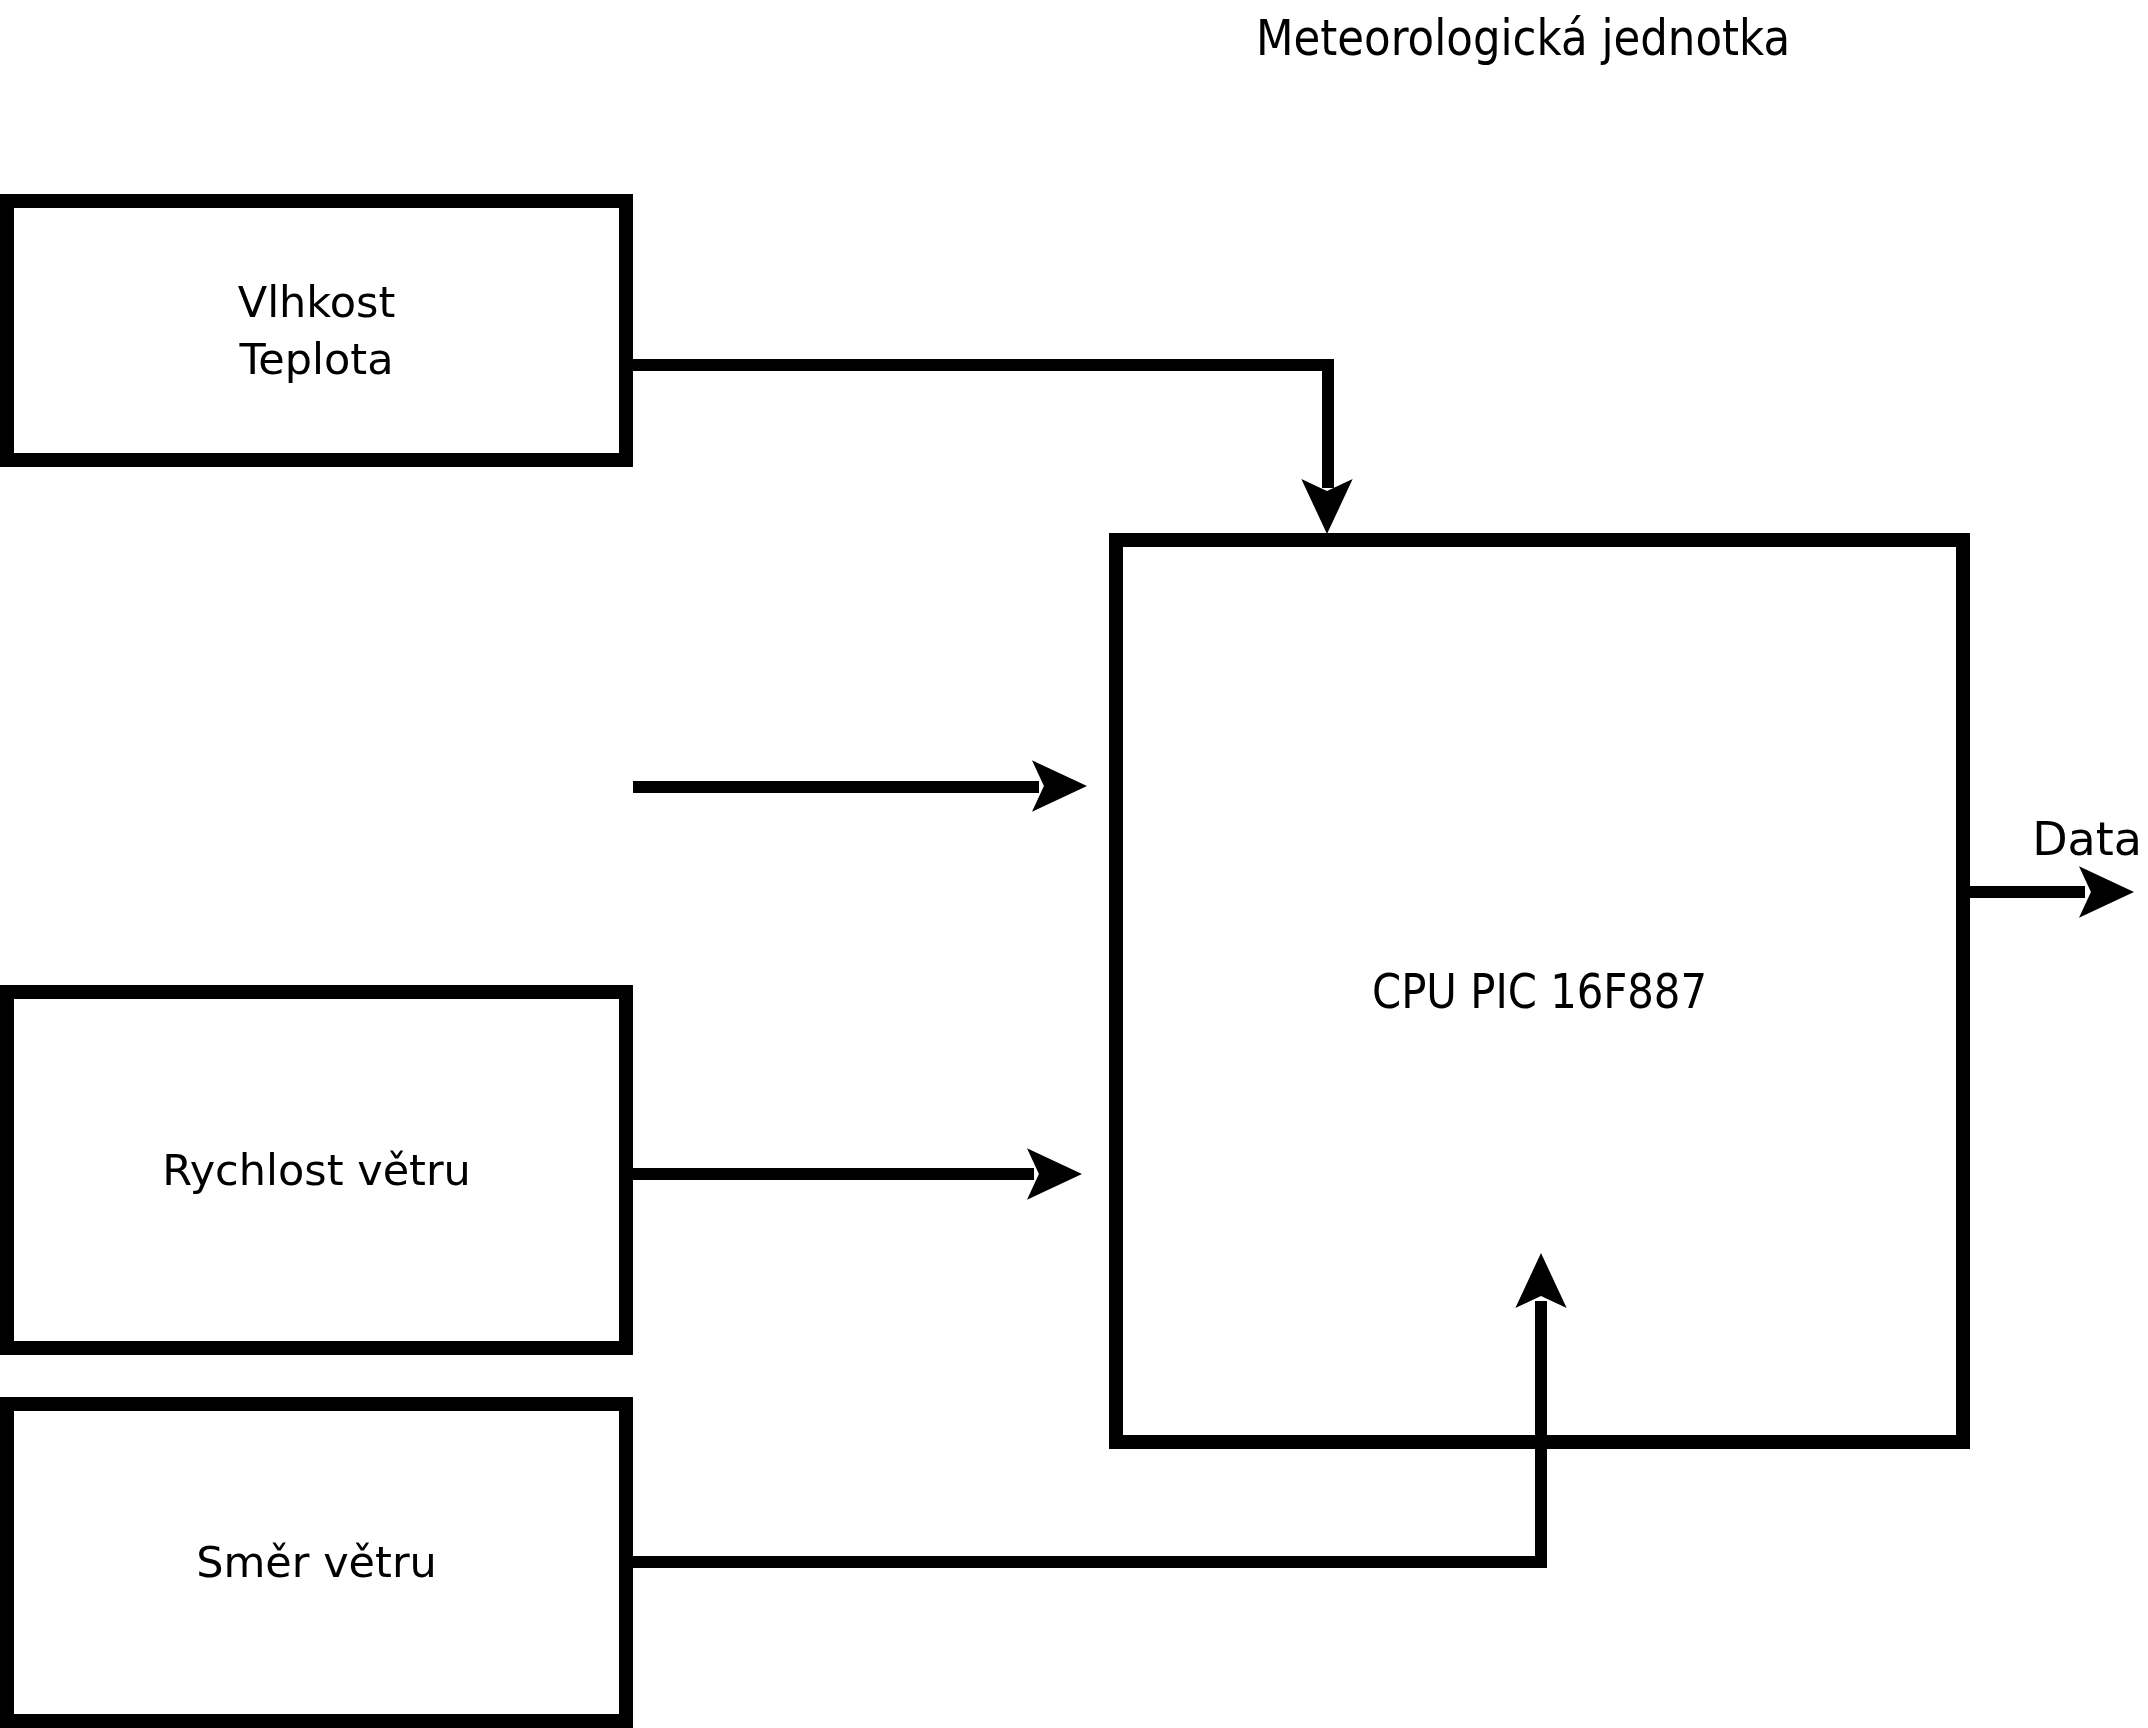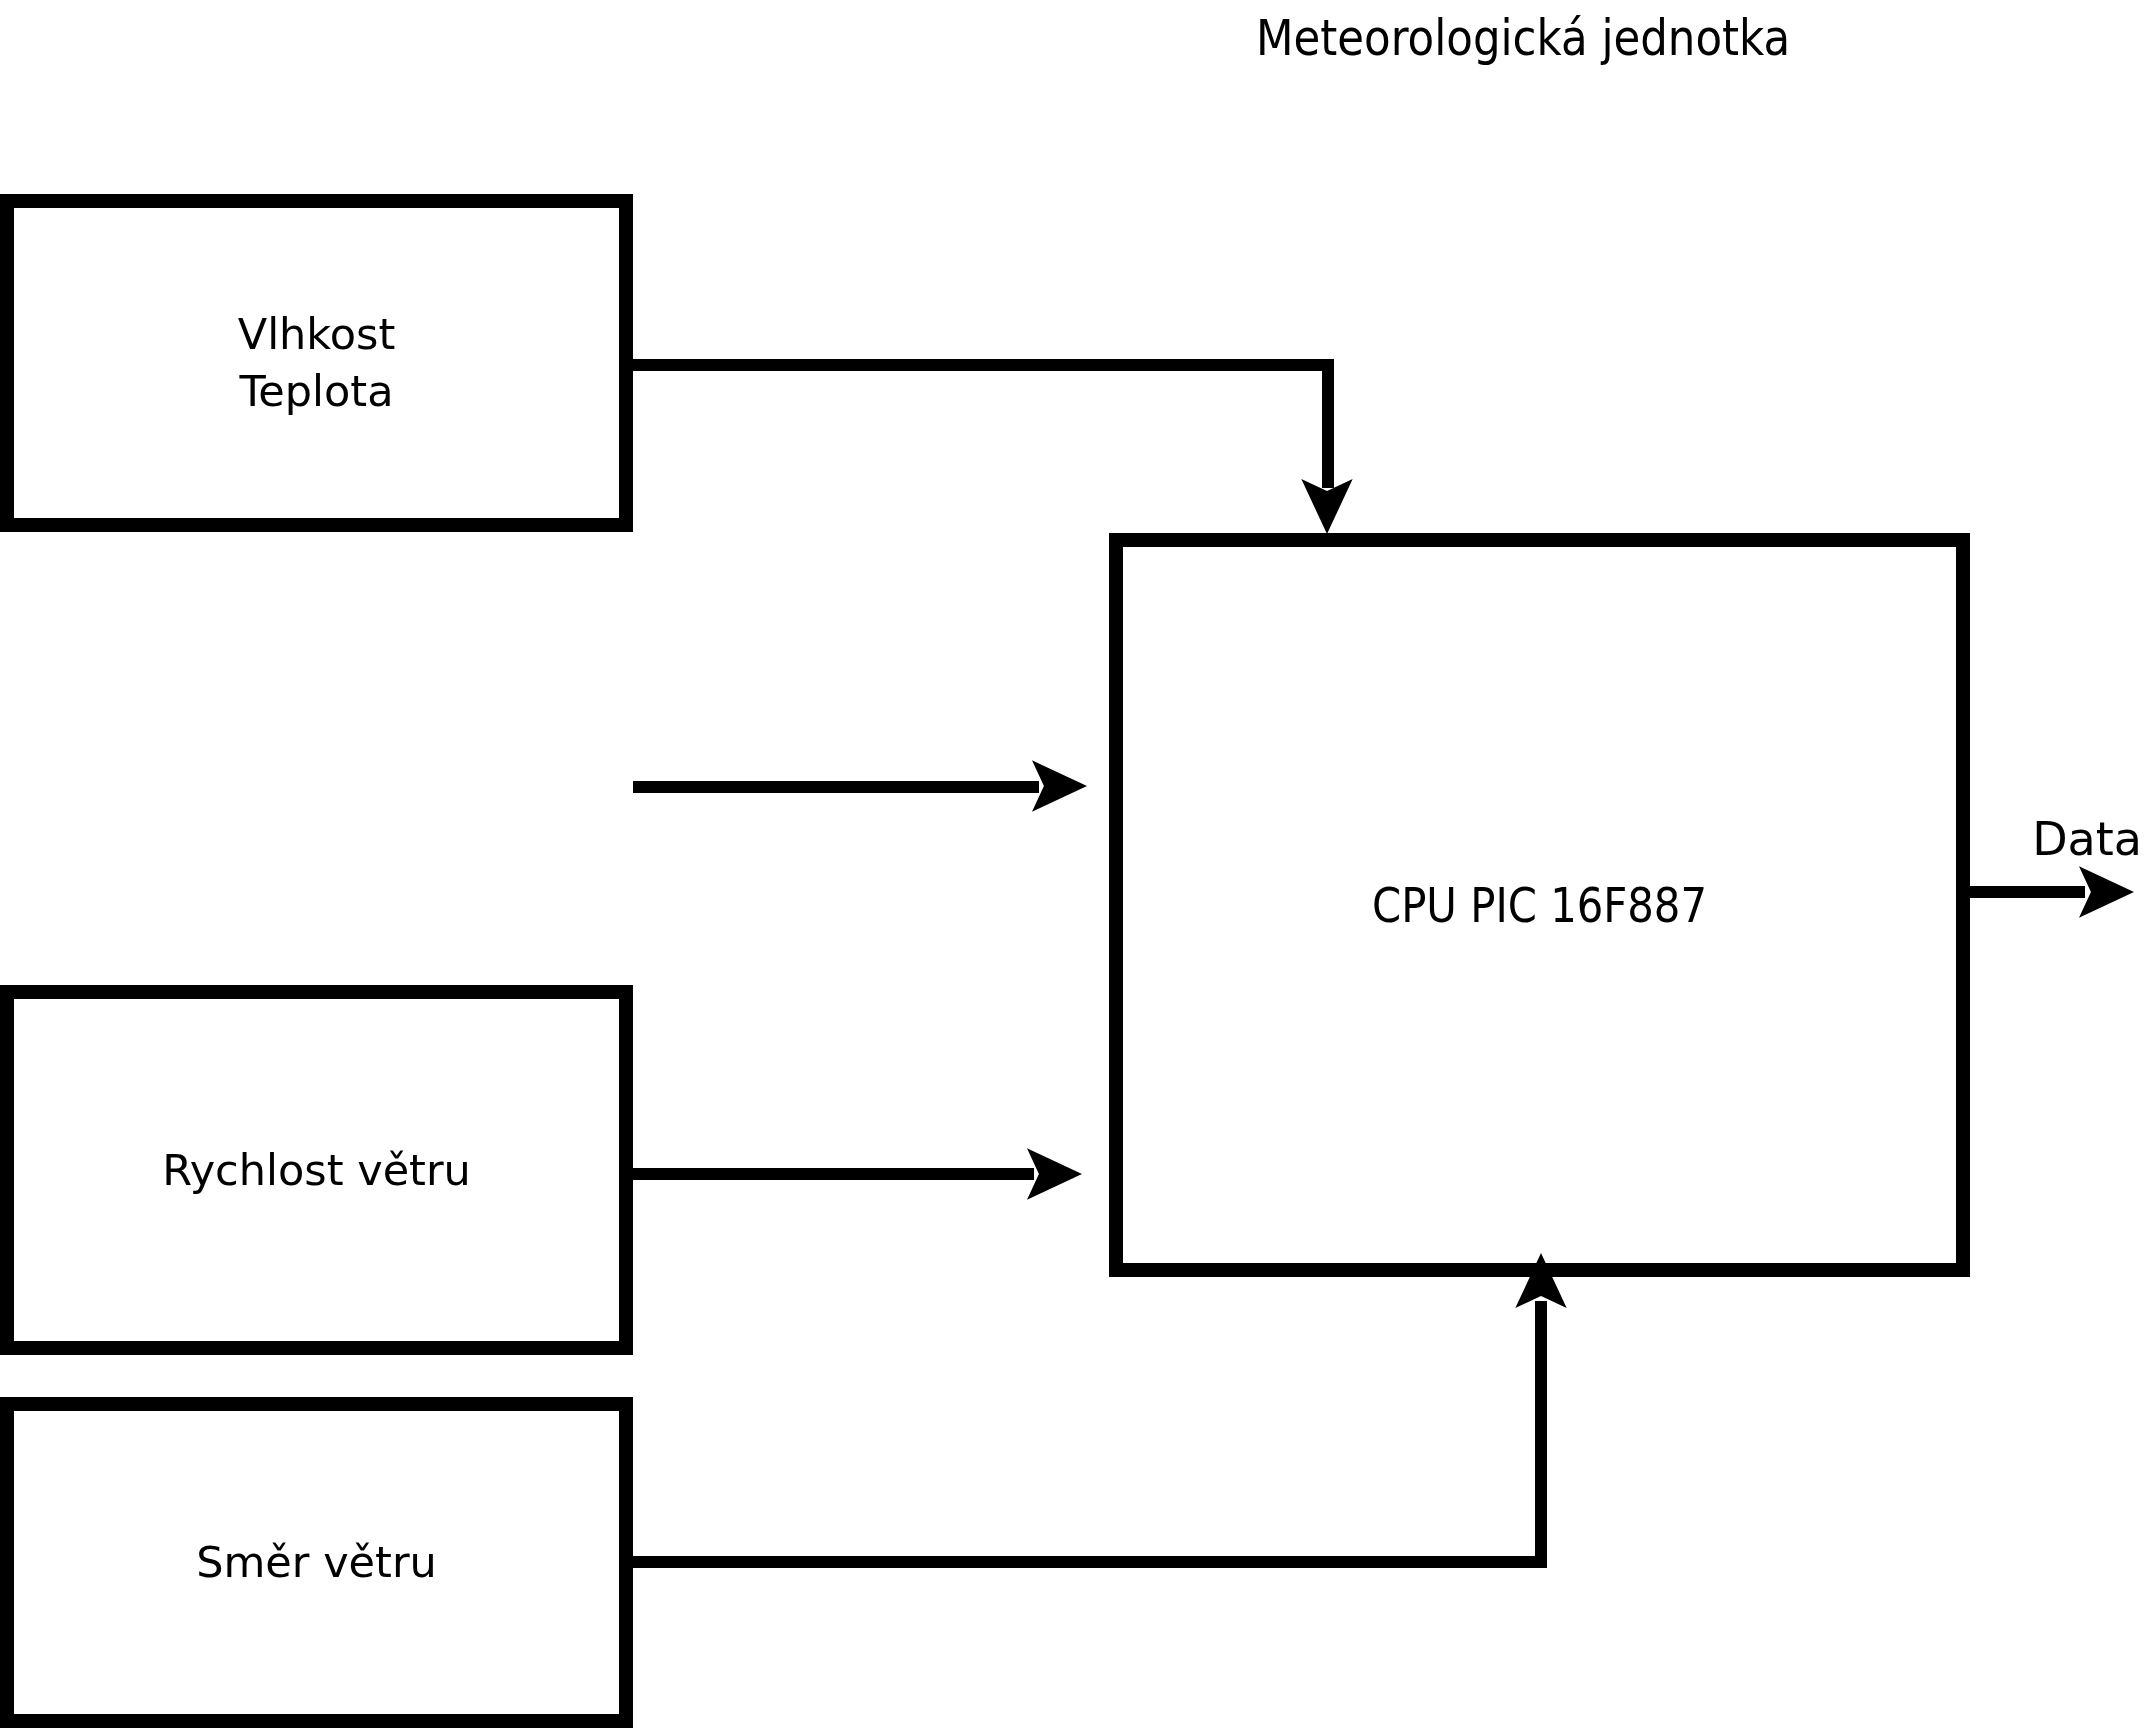--- a/index.html
+++ b/index.html
@@ -60,35 +60,35 @@
 </style>
 </head>
 <body>
 
 <div id="canvas">
 
   <div id="title">
     <span class="condensed">Meteorologická jednotka</span>
   </div>
 
-  <div class="node" style="left:0px;top:194px;width:633px;height:338px;">
+  <div class="node" style="left:0px;top:194px;width:633px;height:273px;">
     <span class="node-label">Vlhkost
 Teplota</span>
   </div>
 
 
   <div class="node" style="left:0px;top:1397px;width:633px;height:331px;">
     <span class="node-label">Směr větru</span>
   </div>
 
   <div class="node" style="left:0px;top:985px;width:633px;height:370px;">
     <span class="node-label">Rychlost větru</span>
   </div>
 
-  <div class="node" style="left:1109px;top:533px;width:861px;height:744px;">
+  <div class="node" style="left:1109px;top:533px;width:861px;height:916px;">
     <span class="node-label condensed" style="font-size:48px;">CPU PIC 16F887</span>
   </div>
 
   <div class="seg" style="left:633px;top:359px;width:701px;height:12px;"></div>
   <div class="seg" style="left:1322px;top:359px;width:12px;height:129px;"></div>
   <svg class="ah" viewBox="0 0 60 56" style="left:1272px;top:508px;transform:rotate(90deg);transform-origin:55px 26px;">
     <path d="M60,28 L0,0 L13,28 L0,56 Z"></path>
   </svg>
 
   <div class="seg" style="left:633px;top:781px;width:406px;height:12px;"></div>

